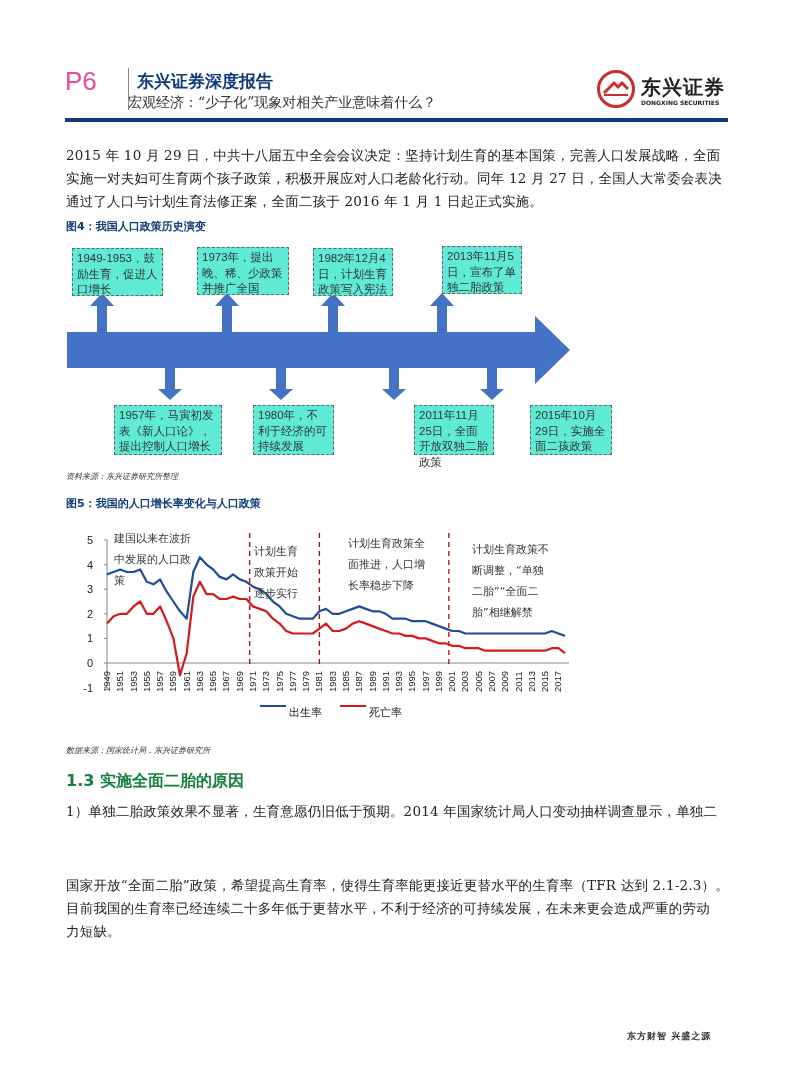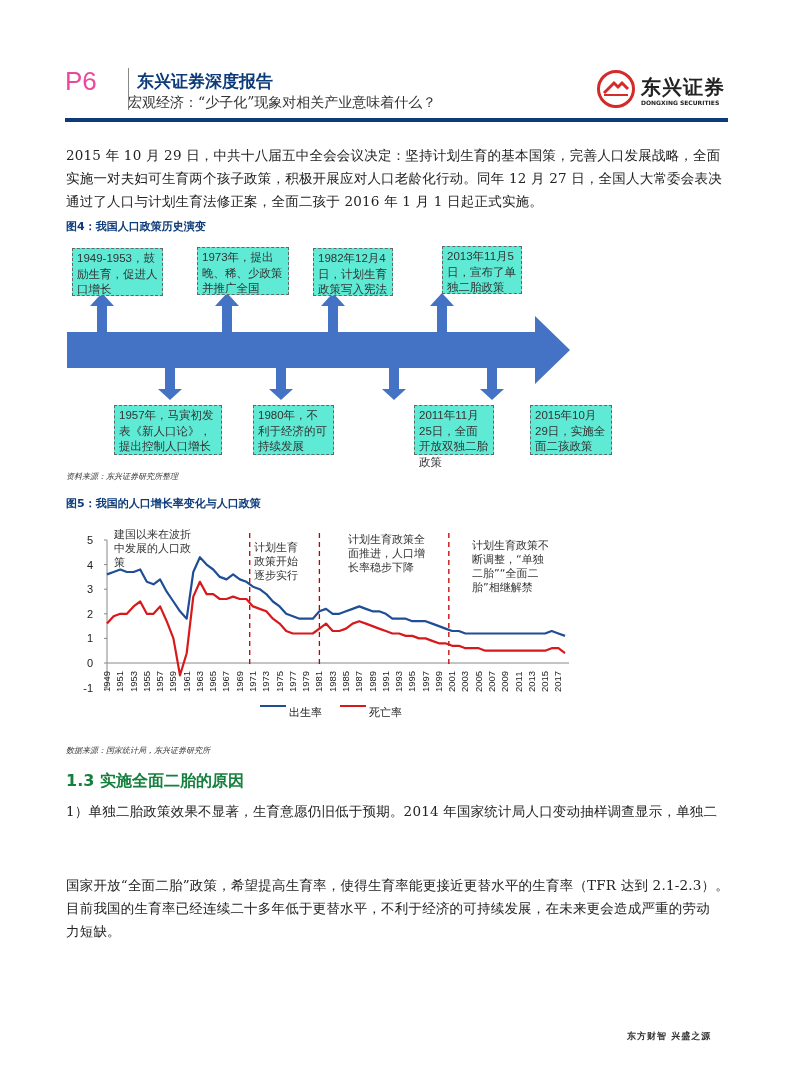--- a/index.html
+++ b/index.html
@@ -14,21 +14,21 @@
   .logo-cn{left:44px;top:4px;font-size:20px;font-weight:bold;color:#222;letter-spacing:1px;text-align:right;}
   .logo-en{left:44px;top:29px;font-size:6px;font-weight:bold;color:#222;}
   .hrule{left:65px;top:118px;width:663px;height:4px;background:#0d3b7a;}
   .para{left:66px;font-size:13.5px;line-height:23px;color:#222;width:665px;font-family:"DejaVu Serif",serif;letter-spacing:0.2px;}
   .para .l{white-space:nowrap;display:block;}
   .figtitle{left:66px;font-size:11px;font-weight:bold;color:#0d3b7a;}
   .src{left:66px;font-size:8px;font-style:italic;color:#333;font-family:"DejaVu Serif",serif;}
   .tbox{position:absolute;border:1px dashed #666;background:#5eead4;font-size:11.5px;line-height:15.5px;color:#333;padding:2px 4px;box-sizing:border-box;font-family:"Liberation Sans","DejaVu Sans",sans-serif;}
   .h2{left:66px;top:771px;font-size:16px;font-weight:bold;color:#15803d;}
   .footer{left:627px;top:1030px;font-size:9px;font-weight:bold;color:#333;font-family:"DejaVu Serif",serif;letter-spacing:1px;}
-  .ann{position:absolute;font-size:11px;line-height:14px;color:#333;font-family:"DejaVu Sans",sans-serif;}
+  .ann{position:absolute;font-size:11px;line-height:21px;color:#333;font-family:"DejaVu Sans",sans-serif;}
   .legend{left:260px;top:705px;font-size:11px;color:#222;display:flex;gap:18px;align-items:center;}
   .legend .item{display:flex;align-items:flex-start;gap:3px;}
   .legend .sw{width:26px;height:2px;display:inline-block;}
 </style>
 </head>
 <body>
 
 <div class="abs pnum">P6</div>
 <div class="abs vbar"></div>
 <div class="abs rtitle">东兴证券深度报告</div>

